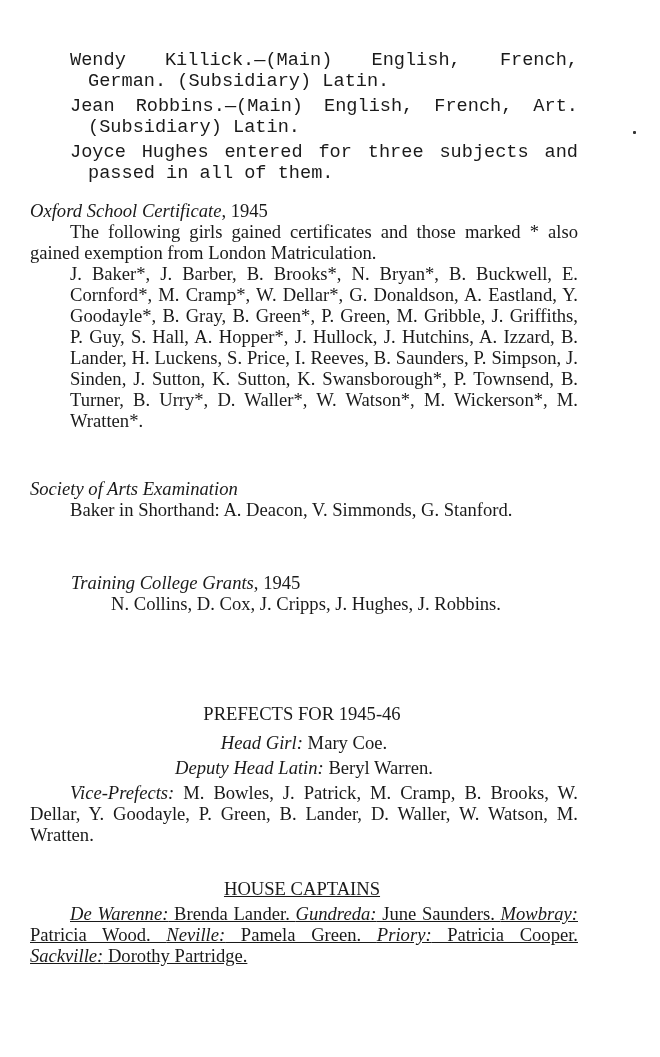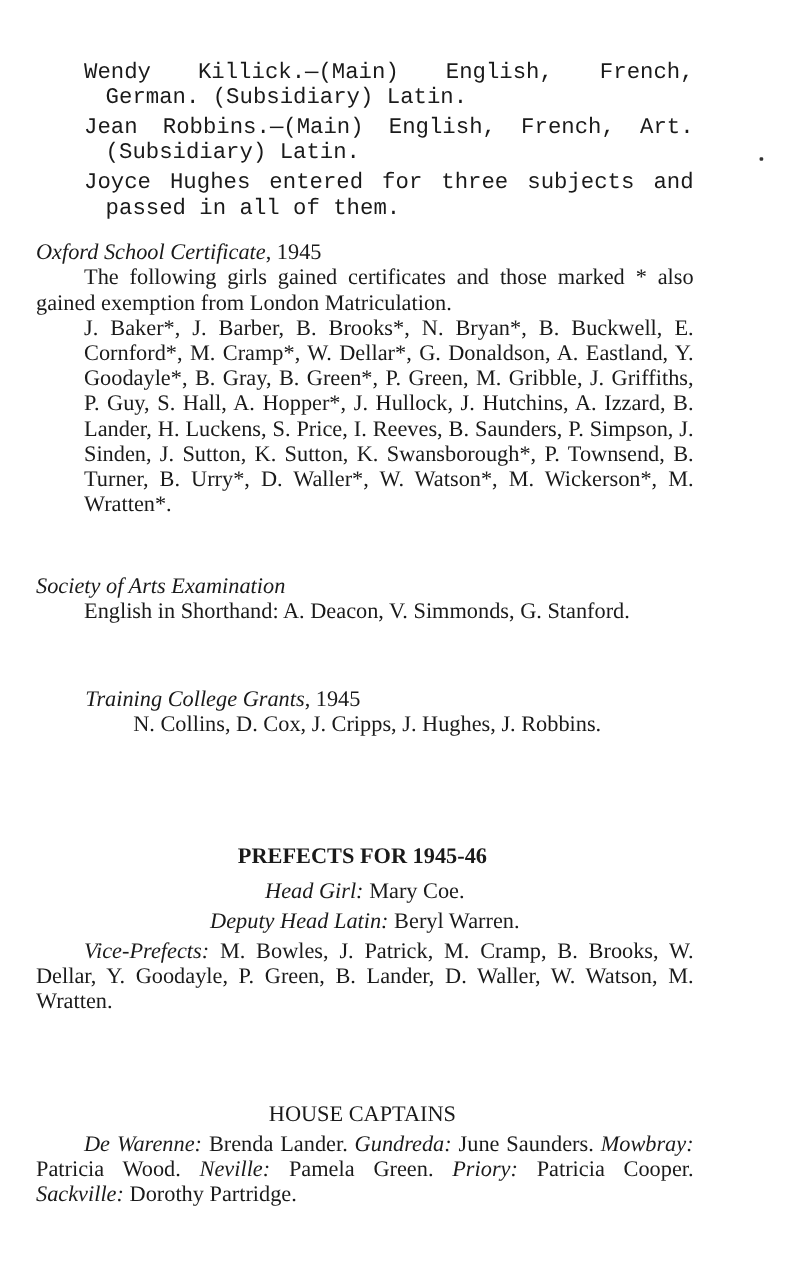--- a/index.html
+++ b/index.html
@@ -6,21 +6,21 @@
   body {
     width: 660px; height: 1057px; position: relative; overflow: hidden;
     font-family: "Liberation Serif", "DejaVu Serif", serif;
     color: #1a1a1a; font-size: 18.6px; line-height: 21px;
   }
   .page { position: absolute; left: 0; top: 0; width: 660px; height: 1057px; }
   .blk { position: absolute; left: 30px; width: 548px; text-align: justify; }
   .ital { font-style: italic; }
   .indent1 { text-indent: 40px; }
   .center { text-align: center; }
-  .bold { font-weight: bold; }
+  .bold { font-weight: normal; }
   p { margin: 0; }
   .hangitem { margin-left: 40px; padding-left: 18px; text-indent: -18px; }
   .names { margin-left: 40px; }
   .speck { position: absolute; background: #bbb; width: 2px; height: 2px; border-radius: 1px; }
 </style>
 </head>
 <body>
 
 <div class="page">
 
@@ -31,36 +31,36 @@
   </div>
 
   <div class="blk" style="top:200px;">
     <p><span class="ital">Oxford School Certificate</span><span>, 1945</span></p>
     <p class="indent1">The following girls gained certificates and those marked * also gained exemption from London Matriculation.</p>
     <p class="names">J. Baker*, J. Barber, B. Brooks*, N. Bryan*, B. Buckwell, E. Cornford*, M. Cramp*, W. Dellar*, G. Donaldson, A. Eastland, Y. Goodayle*, B. Gray, B. Green*, P. Green, M. Gribble, J. Griffiths, P. Guy, S. Hall, A. Hopper*, J. Hullock, J. Hutchins, A. Izzard, B. Lander, H. Luckens, S. Price, I. Reeves, B. Saunders, P. Simpson, J. Sinden, J. Sutton, K. Sutton, K. Swansborough*, P. Townsend, B. Turner, B. Urry*, D. Waller*, W. Watson*, M. Wickerson*, M. Wratten*.</p>
   </div>
 
   <div class="blk" style="top:478px;">
     <p class="ital">Society of Arts Examination</p>
-    <p class="hangitem">English in Shorthand: A. Deacon, V. Simmonds, G. Stanford.</p>
+    <p class="hangitem">Baker in Shorthand: A. Deacon, V. Simmonds, G. Stanford.</p>
   </div>
 
   <div class="blk" style="top:572px;margin-left:41px;">
     <p><span class="ital">Training College Grants</span><span>, 1945</span></p>
     <p class="names">N. Collins, D. Cox, J. Cripps, J. Hughes, J. Robbins.</p>
   </div>
 
   <div class="blk" style="top:703px;">
     <p class="center bold" style="margin-left:-4px;">PREFECTS FOR 1945-46</p>
     <p class="center" style="margin-top:8px;"><span class="ital">Head Girl:</span><span> Mary Coe.</span></p>
     <p class="center" style="margin-top:4px;"><span class="ital">Deputy Head Latin:</span><span> Beryl Warren.</span></p>
     <p class="indent1" style="margin-top:4px;"><span class="ital">Vice-Prefects:</span><span> M. Bowles, J. Patrick, M. Cramp, B. Brooks, W. Dellar, Y. Goodayle, P. Green, B. Lander, D. Waller, W. Watson, M. Wratten.</span></p>
   </div>
 
-  <div class="blk" style="top:918px;">
+  <div class="blk" style="top:878px;text-decoration:underline;">
     <p class="center" style="margin-left:-4px;">HOUSE CAPTAINS</p>
     <p class="indent1" style="margin-top:4px;">
       <span class="ital">De Warenne:</span><span> Brenda Lander. </span>
       <span class="ital">Gundreda:</span><span> June Saunders. </span>
       <span class="ital">Mowbray:</span><span> Patricia Wood. </span>
       <span class="ital">Neville:</span><span> Pamela Green. </span>
       <span class="ital">Priory:</span><span> Patricia Cooper. </span>
       <span class="ital">Sackville:</span><span> Dorothy Partridge.</span>
     </p>
   </div>

